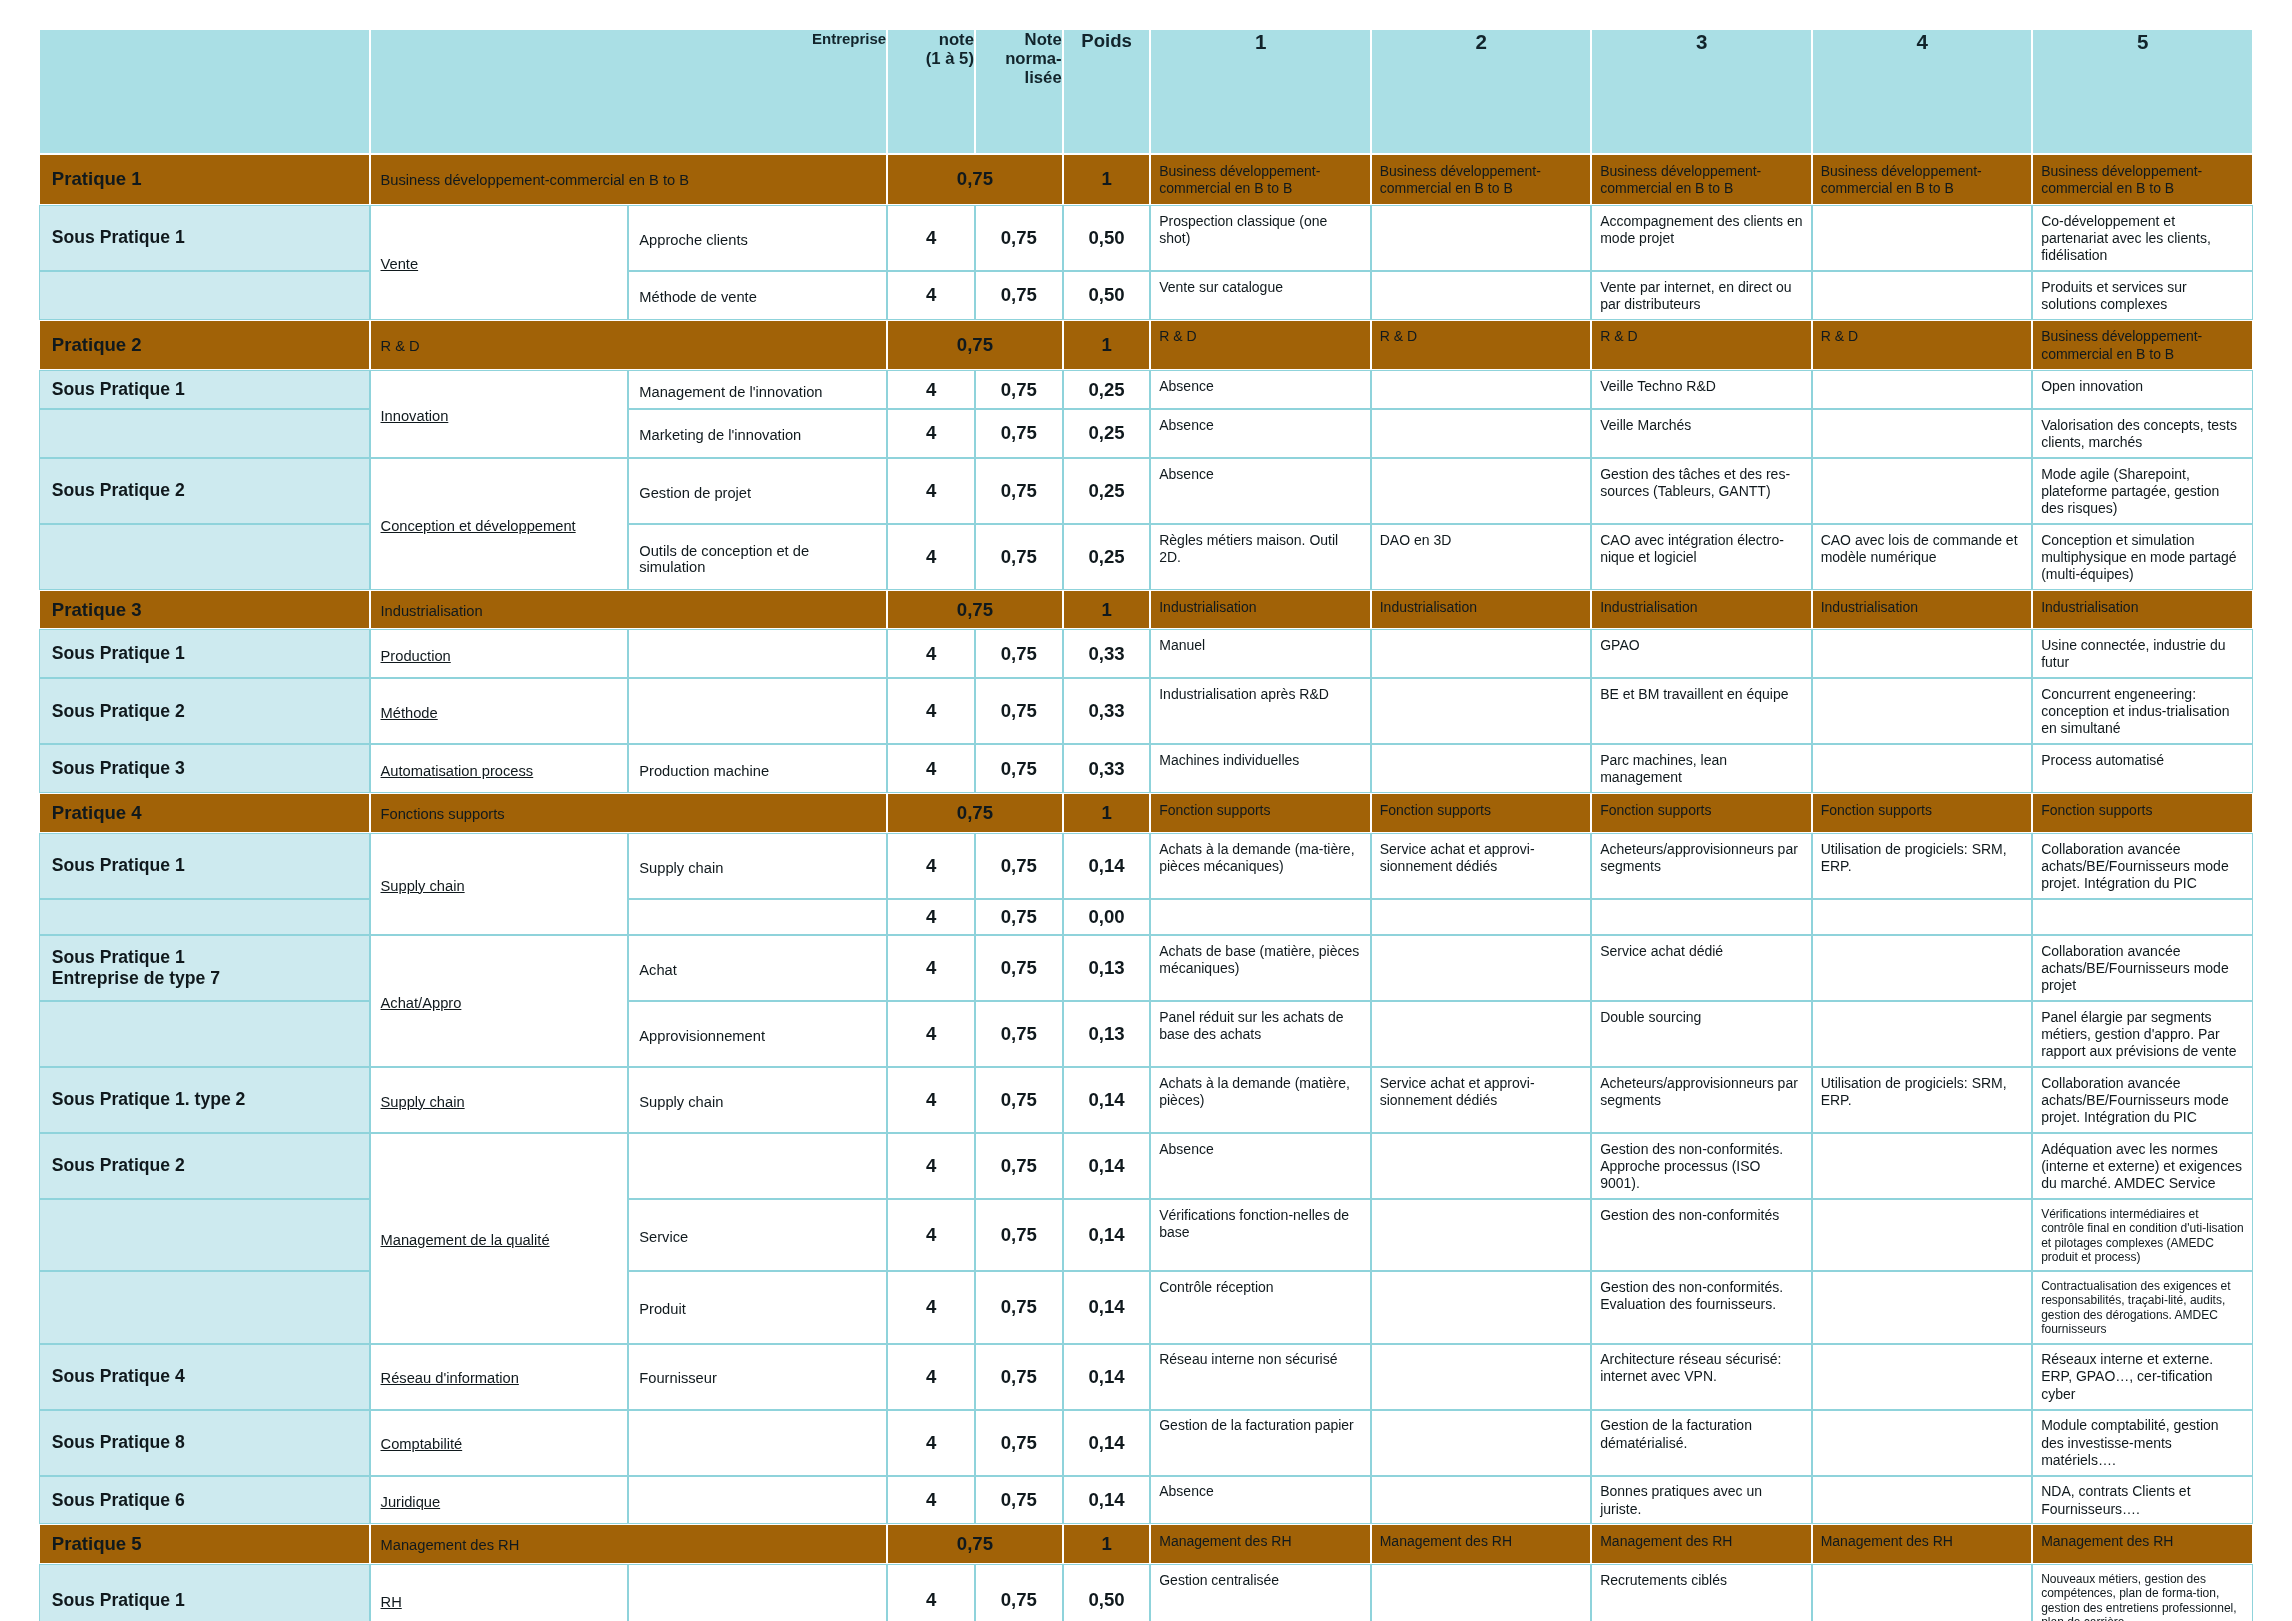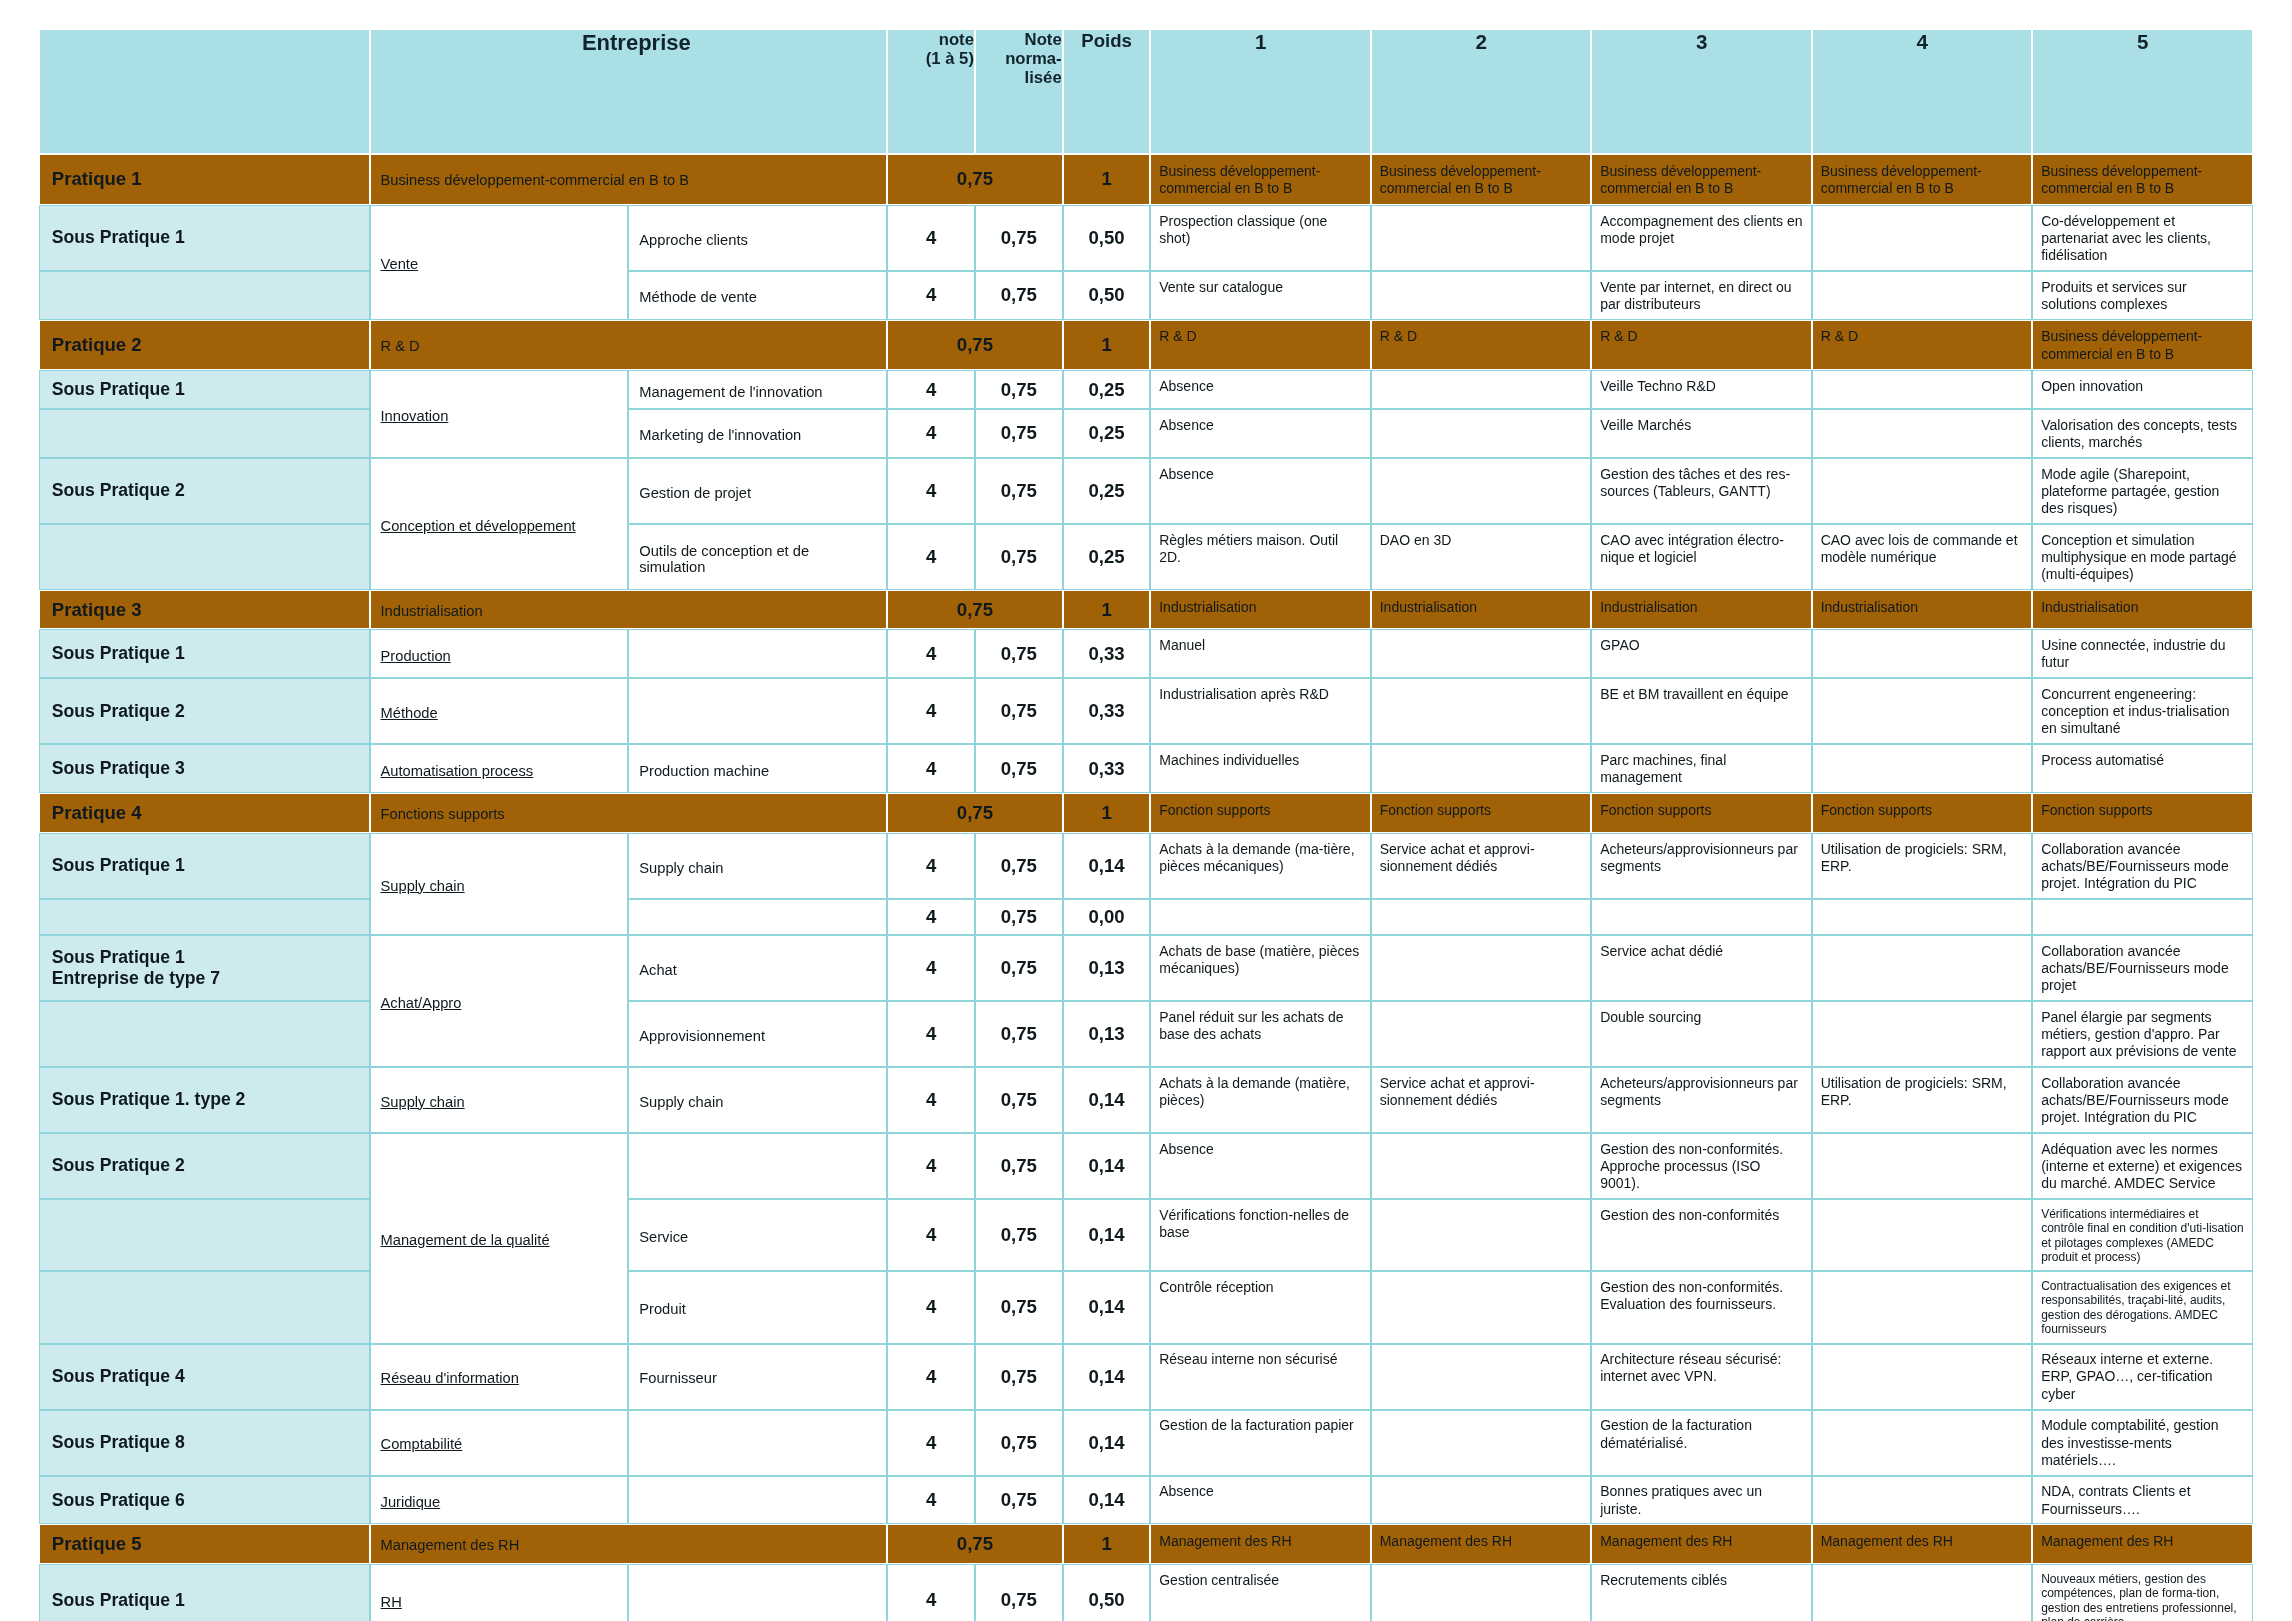--- a/index.html
+++ b/index.html
@@ -10,21 +10,21 @@
   
   col.c-prac{width:294px;}
   col.c-cat{width:230px;}
   col.c-sub{width:230px;}
   col.c-note{width:78px;}
   col.c-norm{width:78px;}
   col.c-poids{width:78px;}
   col.c-lvl{width:196px;}
   
   .hdr td{background:#aadfe5;text-align:center;font-weight:bold;font-size:18.6px;color:#12242b;border:1px solid #ffffff;height:123px;vertical-align:middle;}
-  .hdr td.ent{font-size:22px;text-align:center;padding-left:15.7px;}
+  .hdr td.ent{font-size:15px;text-align:right;padding-left:15.7px;}
   .hdr td.small{font-size:16.7px;line-height:1.15;text-align:right;}
   .hdr td.num{font-size:20.6px;}
   
   tr.practice td{background:#a16207;border:1px solid #ffffff;}
   tr.practice td.lbl{font-weight:bold;font-size:18.6px;padding:7.8px 0 7.8px 11.8px;color:#10191d;vertical-align:middle;}
   tr.practice td.name{font-size:14.7px;padding:9.8px 7.8px 7.8px 9.8px;vertical-align:middle;}
   tr.practice td.num{text-align:center;font-weight:bold;font-size:18.6px;vertical-align:middle;}
   tr.practice td.lvl{font-size:14px;padding:7.8px 7.8px 5.9px 7.8px;line-height:1.25;}
   
   tr.sub td{border:1px solid #8fd3db;background:#ffffff;}
@@ -209,21 +209,21 @@
         </tr>
         <tr class="sub">
           <td class="lbl">Sous Pratique 3</td>
           <td class="cat">Automatisation process</td>
           <td class="subn">Production machine</td>
           <td class="num">4</td>
           <td class="num">0,75</td>
           <td class="num">0,33</td>
           <td class="lvl">Machines individuelles</td>
           <td class="lvl"></td>
-          <td class="lvl">Parc machines, final management</td>
+          <td class="lvl">Parc machines, lean management</td>
           <td class="lvl"></td>
           <td class="lvl">Process automatisé</td>
         </tr>
         <tr class="practice">
           <td class="lbl">Pratique 4</td>
           <td class="name" colspan="2">Fonctions supports</td>
           <td class="num" colspan="2">0,75</td>
           <td class="num">1</td>
           <td class="lvl">Fonction supports</td>
           <td class="lvl">Fonction supports</td>

